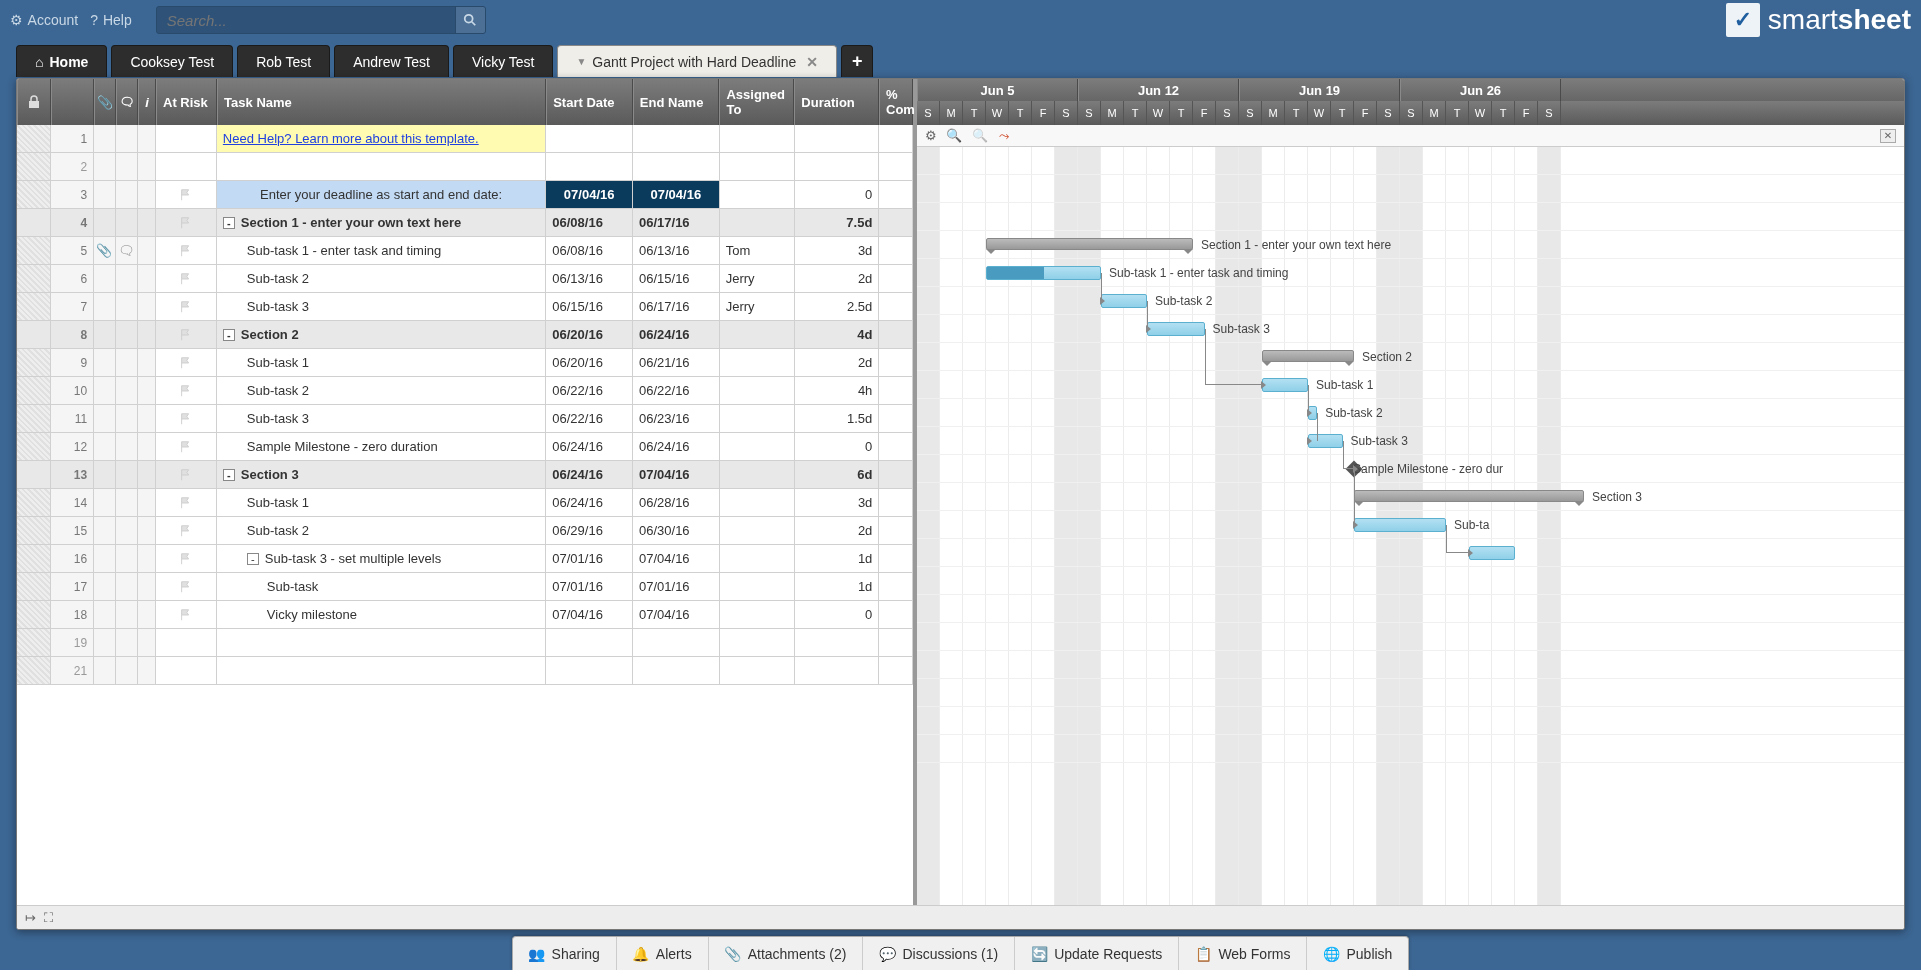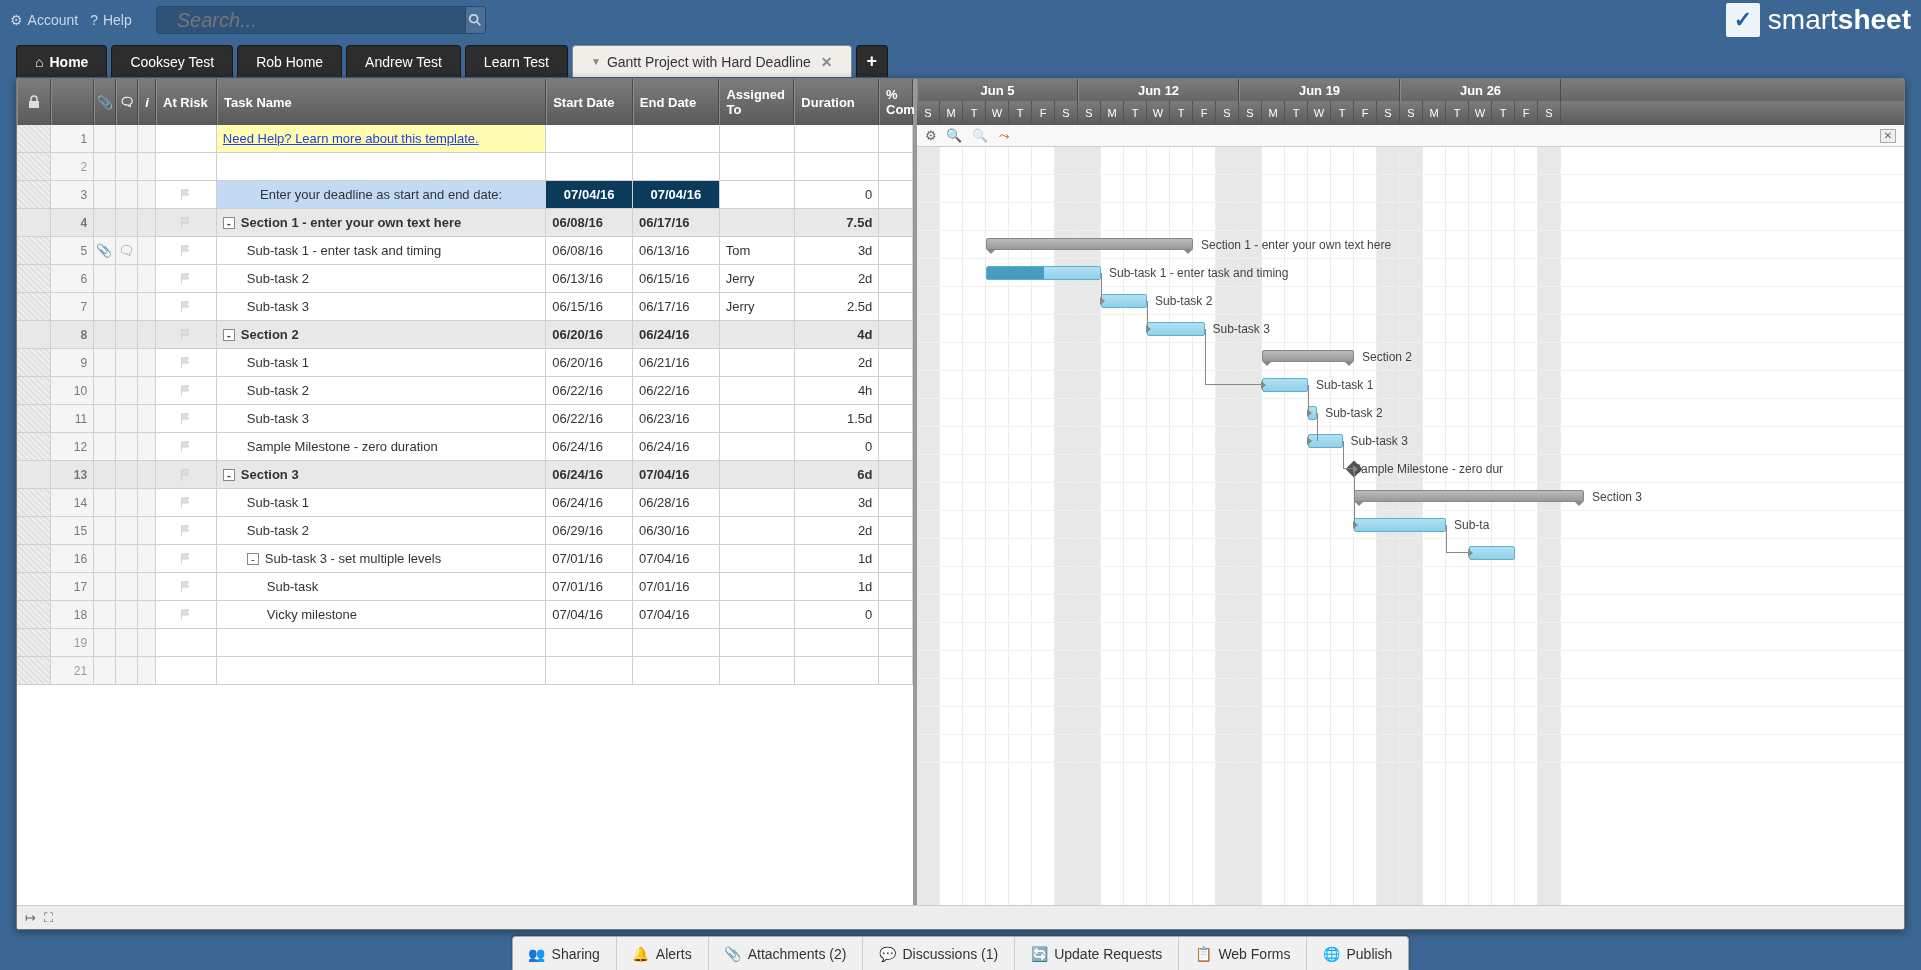--- a/index.html
+++ b/index.html
@@ -3,21 +3,21 @@
 <meta charset="utf-8">
 <style>
 * { box-sizing: border-box; margin: 0; padding: 0; }
 body { font-family: Arial, Helvetica, sans-serif; font-size: 13px; background: #3c6693; color: #333; overflow: hidden; width: 1921px; height: 970px; position: relative; }
 
 
 .topbar { height: 40px; display: flex; align-items: center; padding: 0 10px; color: #c9d8e6; }
 .topbar .left { display: flex; align-items: center; gap: 12px; }
 .topbar .item { display: flex; align-items: center; gap: 5px; font-size: 14px; cursor: pointer; }
 .search-box { margin-left: 12px; background: #2f5378; border: 1px solid #2a4a6b; border-radius: 3px; display: flex; align-items: center; height: 28px; width: 330px; }
-.search-box input { background: transparent; border: none; color: #c9d8e6; font-style: italic; padding: 0 20px; flex: 1; outline: none; font-size: 20px; }
+.search-box input { background: transparent; border: none; color: #c9d8e6; font-style: italic; padding: 0 10px; flex: 1; outline: none; font-size: 15px; }
 .search-box .search-btn { width: 30px; height: 26px; background: #4b6f95; border-left: 1px solid #2a4a6b; display: flex; align-items: center; justify-content: center; cursor: pointer; border-radius: 0 2px 2px 0;}
 .logo { margin-left: auto; color: #fff; font-size: 28px; display: flex; align-items: center; gap: 8px; font-weight: 300; }
 .logo .mark { width: 34px; height: 34px; background: #eef3f7; display: flex; align-items: center; justify-content: center; color: #1f5fa0; font-weight: bold; font-size: 22px; border-radius:2px;}
 .logo b { font-weight: bold; }
 
 
 .tabstrip { height: 37px; display: flex; align-items: flex-end; padding: 0 0 0 16px; gap: 4px; }
 .tab { background: #2d2d2d; color: #fff; padding: 8px 18px; border-radius: 4px 4px 0 0; font-size: 14px; cursor: pointer; border:1px solid #1a1a1a; border-bottom:none; position:relative; height:32px; display:flex; align-items:center;}
 .tab.home { font-weight: bold; }
 .tab.active { background: #f0eee8; color: #333; border-color:#888;}
@@ -134,23 +134,23 @@
   </div>
 </div>
 
 <div class="tabstrip">
   <div class="tab home">
       <span style="margin-right:6px;">⌂</span>
       <span>Home</span>
     </div>
   <div id="dyn-tabs" style="display:flex; gap:4px;">
       <div class="tab">Cooksey Test</div>
-      <div class="tab">Rob Home</div>
+      <div class="tab">Rob Test</div>
       <div class="tab">Andrew Test</div>
-      <div class="tab">Learn Test</div>
+      <div class="tab">Vicky Test</div>
     </div>
   <div class="tab active">
     <span class="dd">▼</span>
     <span>Gantt Project with Hard Deadline</span>
     <span class="close">✕</span>
   </div>
   <div class="tab plus">
       <span>+</span>
     </div>
 </div>
@@ -172,21 +172,21 @@
           </div>
         <div class="cell w-comment">
             <span style="font-size:12px;">🗨</span>
           </div>
         <div class="cell w-info">
             <i style="font-style:italic;">i</i>
           </div>
         <div class="cell w-risk">At Risk</div>
         <div class="cell w-task">Task Name</div>
         <div class="cell w-date">Start Date</div>
-        <div class="cell w-date">End Date</div>
+        <div class="cell w-date">End Name</div>
         <div class="cell w-assigned">Assigned To</div>
         <div class="cell w-dur">Duration</div>
         <div class="cell w-pct">% Com</div>
       </div>
       <div class="grid-body" id="grid-body">
           <div class="row help">
             <div class="cell editcell w-edit"></div>
             <div class="cell rownum w-rownum">1</div>
             <div class="cell iconcell w-clip"></div>
             <div class="cell iconcell w-comment"></div>

